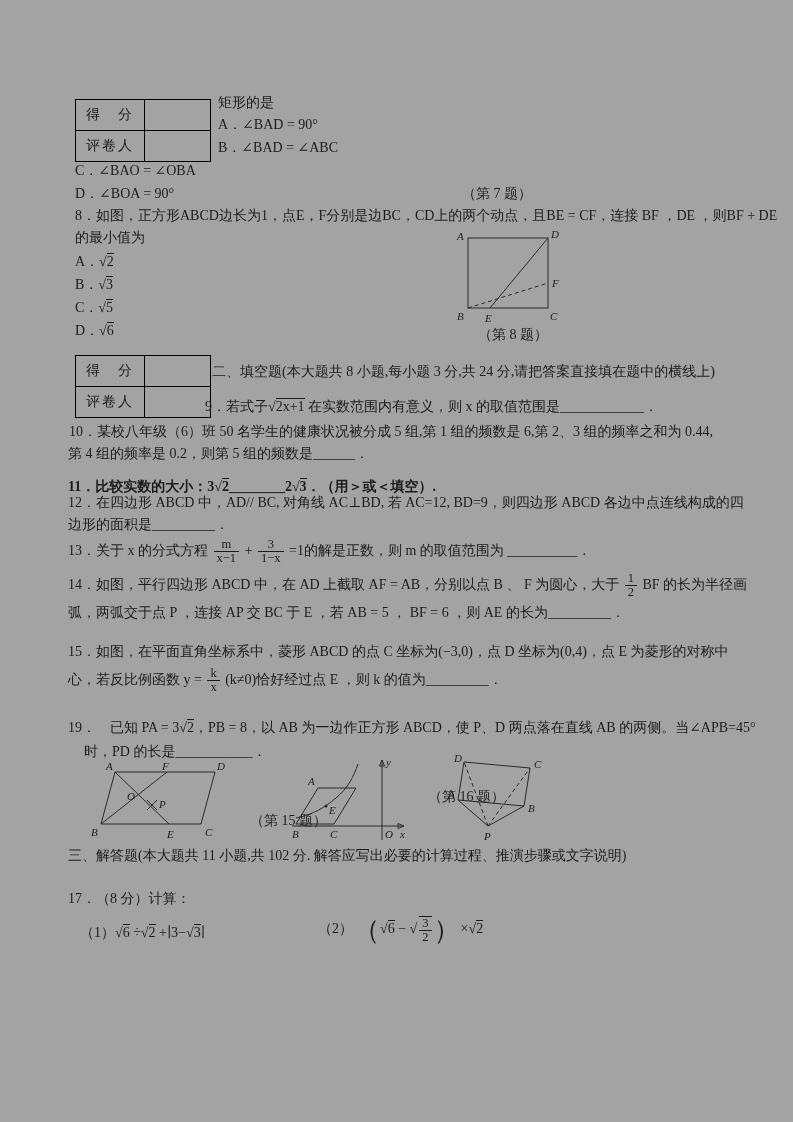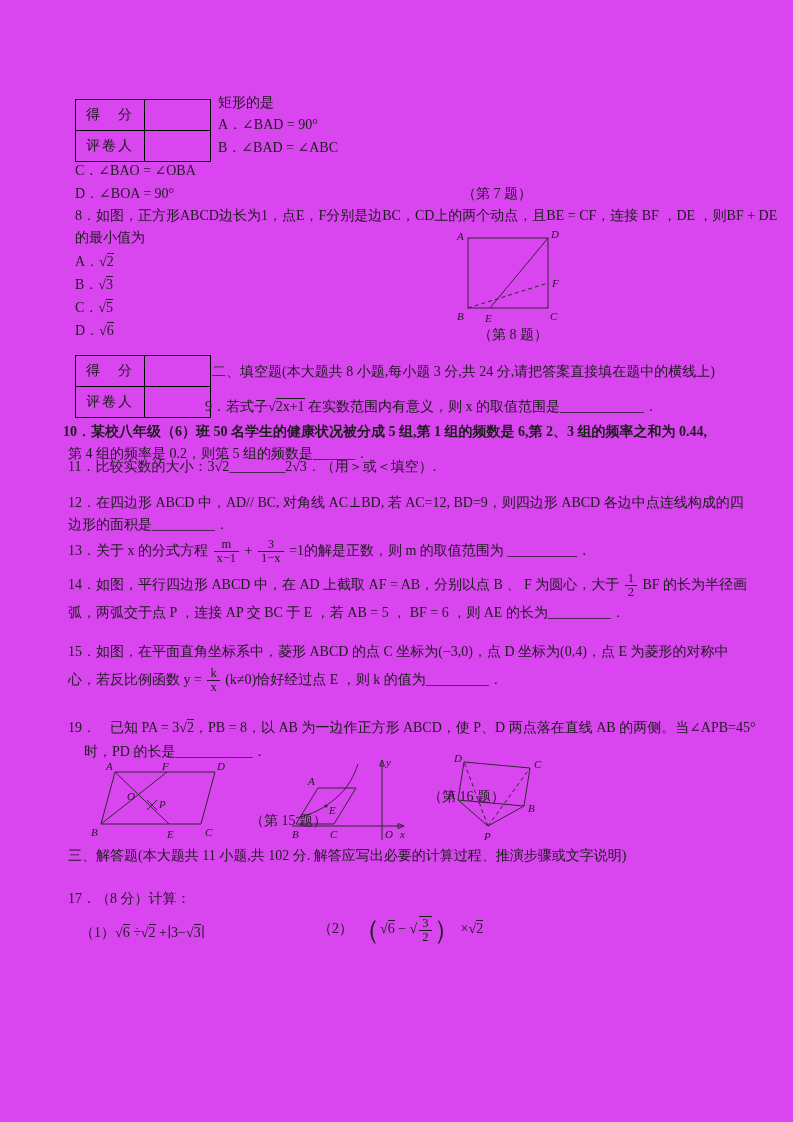--- a/index.html
+++ b/index.html
@@ -1,18 +1,18 @@
 <!DOCTYPE html>
 <html><head>
 <meta charset="utf-8">
 <style>
   * { margin:0; padding:0; box-sizing:border-box; }
   html,body { background:#ffffff; }
   .page {
-    position:relative; width:793px; height:1122px; background:#d946ef;
+    position:relative; width:793px; height:1122px; background:#a3a3a3;
     font-family:"Liberation Serif","DejaVu Serif",serif;
     font-size:14px; color:#1c1c1c; overflow:hidden;
   }
   .abs { position:absolute; white-space:nowrap; line-height:22px; }
   table.score { border-collapse:collapse; }
   table.score td { border:1px solid #000; height:31px; text-align:center; font-size:14px; }
   table.score td.lab { width:69px; letter-spacing:2px; }
   table.score td.val { width:66px; }
   .rad { border-top:1px solid #1c1c1c; padding-top:0; }
   .frac { display:inline-block; vertical-align:middle; text-align:center; line-height:1.05; font-size:12.5px; margin:0 2px; }
@@ -87,24 +87,24 @@
     </tr>
   </tbody>
     </table>
 
   <div class="abs" style="left:212px;top:361px;">二、填空题(本大题共 8 小题,每小题 3 分,共 24 分,请把答案直接填在题中的横线上)</div>
 
   <div class="abs" style="left:205px;top:396px;">
     <span>9．若式子√</span><span class="rad">2x+1</span><span> 在实数范围内有意义，则 x 的取值范围是____________．</span>
   </div>
 
-  <div class="abs" style="left:63px;top:421px;font-weight:bold;">10．某校八年级（6）班 50 名学生的健康状况被分成 5 组,第 1 组的频数是 6,第 2、3 组的频率之和为 0.44,</div>
+  <div class="abs" style="left:69px;top:421px;">10．某校八年级（6）班 50 名学生的健康状况被分成 5 组,第 1 组的频数是 6,第 2、3 组的频率之和为 0.44,</div>
   <div class="abs" style="left:68px;top:443px;">第 4 组的频率是 0.2，则第 5 组的频数是______．</div>
 
-  <div class="abs" style="left:68px;top:456px;">
+  <div class="abs" style="left:68px;top:476px;font-weight:bold;">
     <span>11．比较实数的大小：3√</span><span class="rad">2</span><span>________2√</span><span class="rad">3</span><span>．（用＞或＜填空）.</span>
   </div>
 
   <div class="abs" style="left:68px;top:492px;">12．在四边形 ABCD 中，AD// BC, 对角线 AC⊥BD, 若 AC=12, BD=9，则四边形 ABCD 各边中点连线构成的四</div>
   <div class="abs" style="left:68px;top:514px;">边形的面积是_________．</div>
 
   <div class="abs" style="left:68px;top:538px;">
     <span>13．关于 x 的分式方程</span>
     <span class="frac"><span class="fn">m</span><span class="fd">x−1</span></span>
     <span>+</span>

